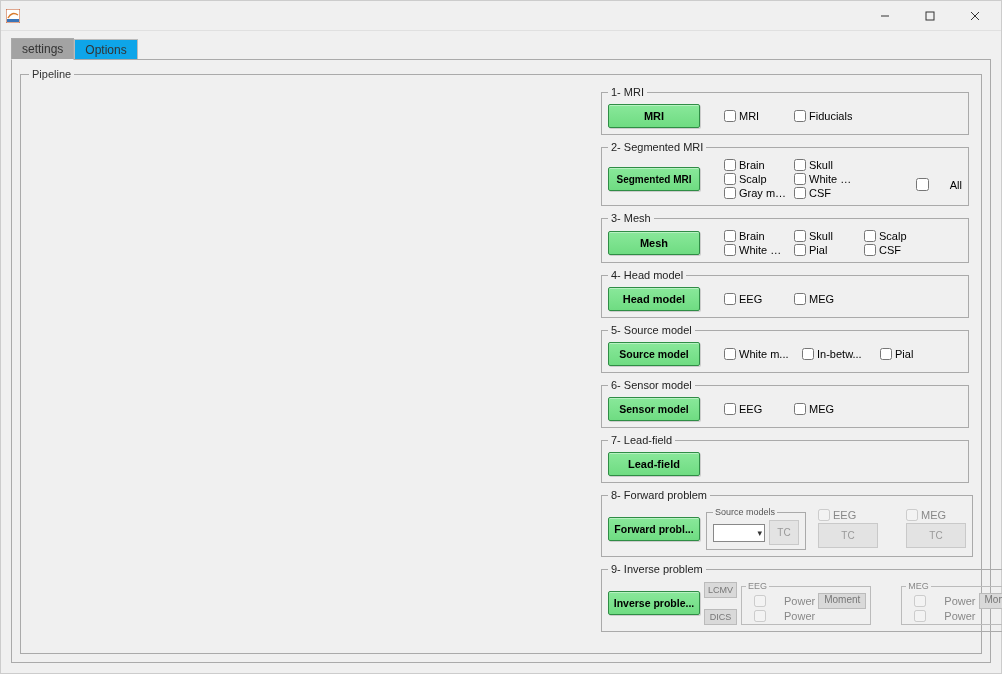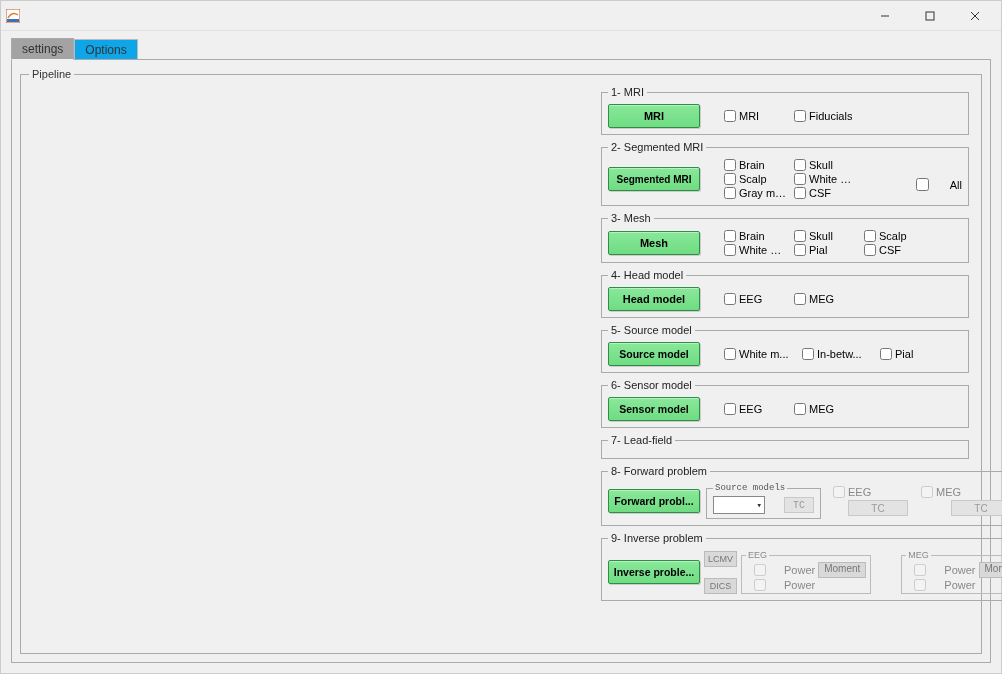--- a/index.html
+++ b/index.html
@@ -173,42 +173,40 @@
     align-items: center;
     gap: 6px;
   }
   fieldset.source-models {
     border: 1px solid #aaa;
     margin: 0;
     padding: 3px 6px 4px 6px;
     display: flex;
     align-items: center;
     gap: 4px;
-    font-family: Liberation Mono, monospace;
   }
   fieldset.source-models > legend {
     font-size: 9px; color:#555; padding:0 2px;
   }
   .combo {
     width: 52px; height: 18px;
     background:#fff; border:1px solid #888;
     display:flex; align-items:center; justify-content:flex-end;
     padding-right:2px;
   }
   .combo .caret { font-size:9px; color:#333; }
   .gray-btn {
-    height: 16px;
+    height: 25px;
     min-width: 30px;
     background: #d9d9d9;
     border: 1px solid #aaa;
     color: #666;
     font-size: 10px;
     display:inline-flex; align-items:center; justify-content:center;
     padding:0 5px;
-    margin-left:15px;
   }
   .gray-btn.disabled { color:#999; background:#e3e3e3; border-color:#c9c9c9; }
 
   .fwd-right {
     display:flex; flex-direction:column; gap:2px; margin-left: 6px;
   }
   .fwd-right-row { display:flex; gap:28px; align-items:center; }
   .fwd-chk {
     display:inline-flex; align-items:center; gap:3px; font-size:11px; color:#888; width:60px;
   }
@@ -417,20 +415,23 @@
               <label class="chk">
                   <input type="checkbox" style="">
                   <span>MEG</span>
                 </label>
             </div>
           </div>
         </fieldset>
 
         <fieldset class="step">
           <legend>7- Lead-field</legend>
+          <div class="step-row">
+            <div class="green-btn">Lead-field</div>
+          </div>
         </fieldset>
 
         <fieldset class="step">
           <legend>8- Forward problem</legend>
           <div class="fwd-body">
             <div class="green-btn" style="font-size:10.5px">Forward probl...</div>
             <fieldset class="source-models">
               <legend>Source models</legend>
               <div class="combo">
                   <span class="caret">▾</span>

